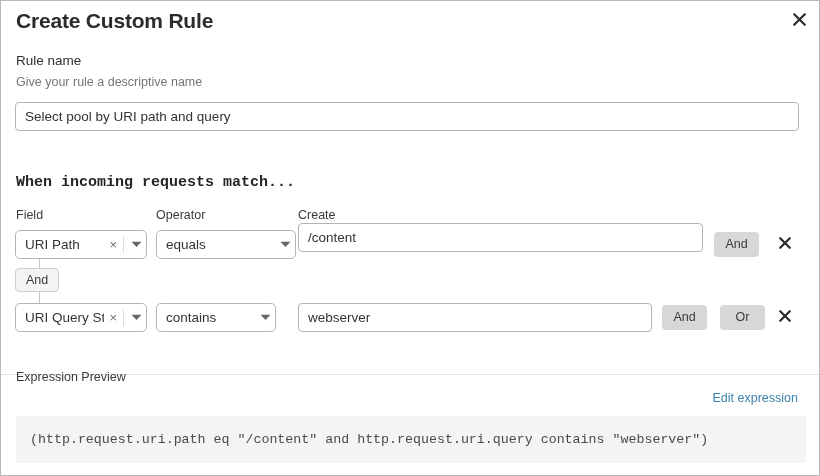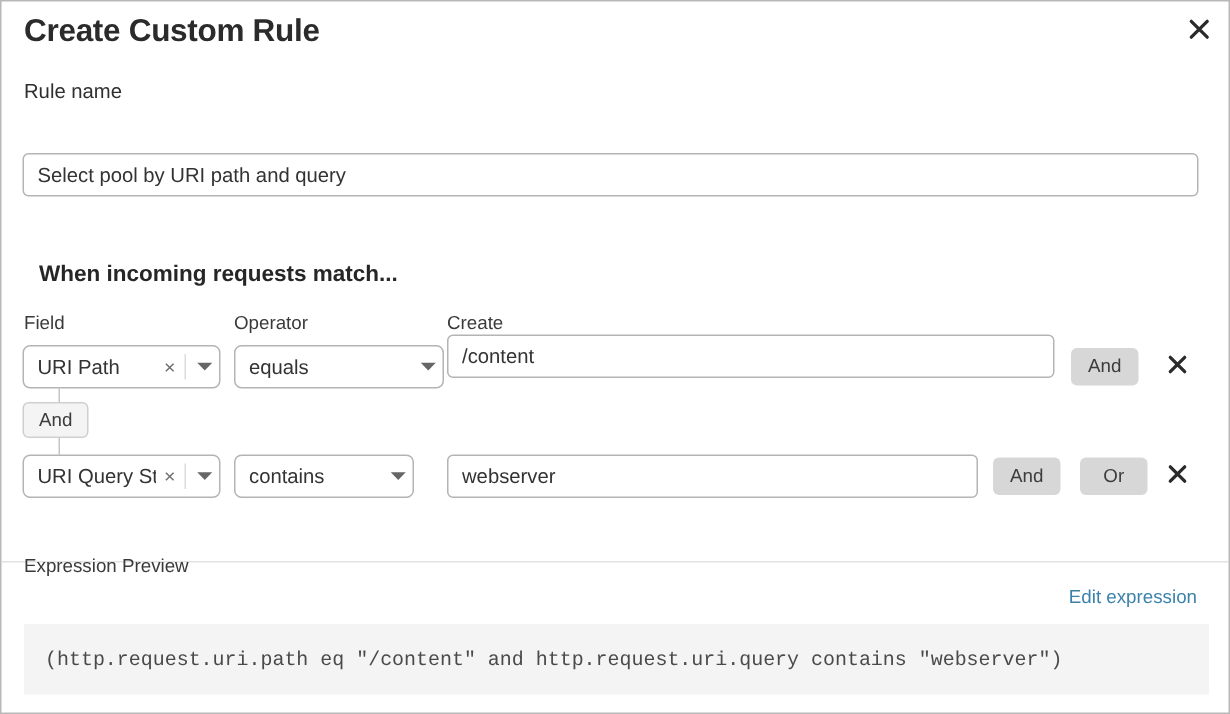--- a/index.html
+++ b/index.html
@@ -74,25 +74,26 @@
   }
   .text-input::placeholder { color: #8a8a8a; }
 
   #rule-name-label { left: 15px; top: 52px; }
   #rule-name-sublabel { left: 15px; top: 74px; }
   #rule-name-input { left: 14px; top: 101px; width: 784px; }
 
   
   #match-heading {
     position: absolute;
-    left: 25px;
+    left: 15px;
     top: 173px;
     font-size: 15px;
     font-weight: bold;
     color: #262626;
+    font-family: Liberation Mono, monospace;
   }
 
   
   .col-header {
     position: absolute;
     top: 207px;
     font-size: 12.5px;
     color: #3a3a3a;
   }
   #col-field    { left: 15px; }
@@ -266,20 +267,21 @@
 <div id="dialog">
 
   <div class="dialog-title">Create Custom Rule</div>
   <button class="close-btn" aria-label="Close">
     <svg width="15" height="15" viewBox="0 0 15 15">
       <path d="M2.2 2.2 L12.8 12.8 M12.8 2.2 L2.2 12.8" stroke="#2b2b2b" stroke-width="2.2" stroke-linecap="round"></path>
     </svg>
   </button>
 
   <div class="field-label" id="rule-name-label">Rule name</div>
+  <div class="field-sublabel" id="rule-name-sublabel">Give your rule a descriptive name</div>
   <input class="text-input" id="rule-name-input" type="text" value="Select pool by URI path and query" style="">
 
   <div id="match-heading">When incoming requests match...</div>
 
   <div class="col-header" id="col-field">Field</div>
   <div class="col-header" id="col-operator">Operator</div>
   <div class="col-header" id="col-value">Create</div>
 
   <div class="select-box" id="row1-field">
     <span class="select-value">URI Path</span>

